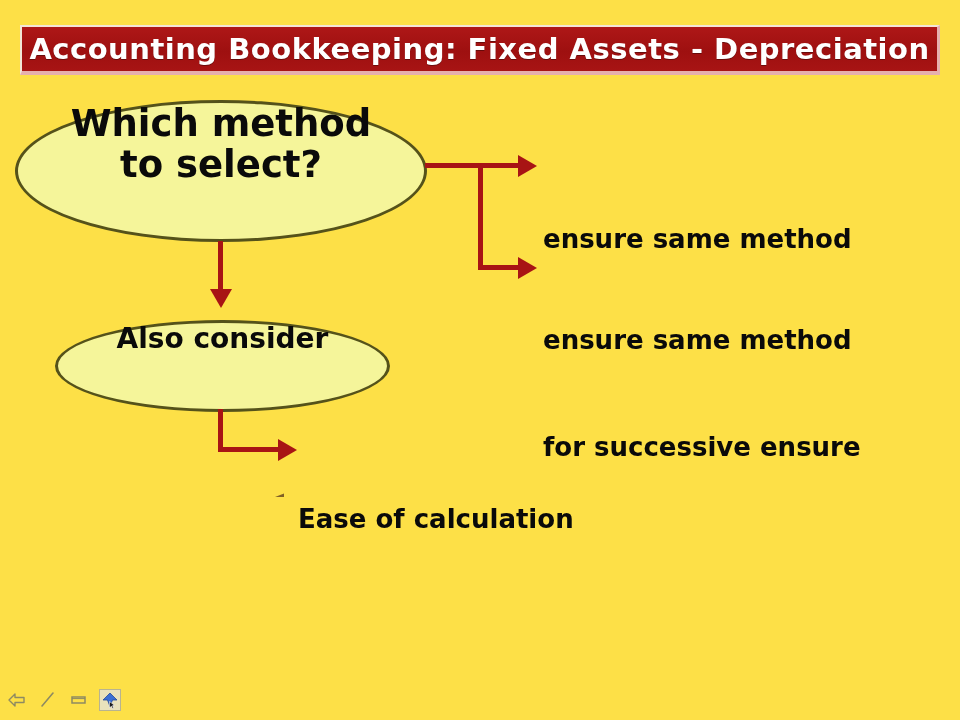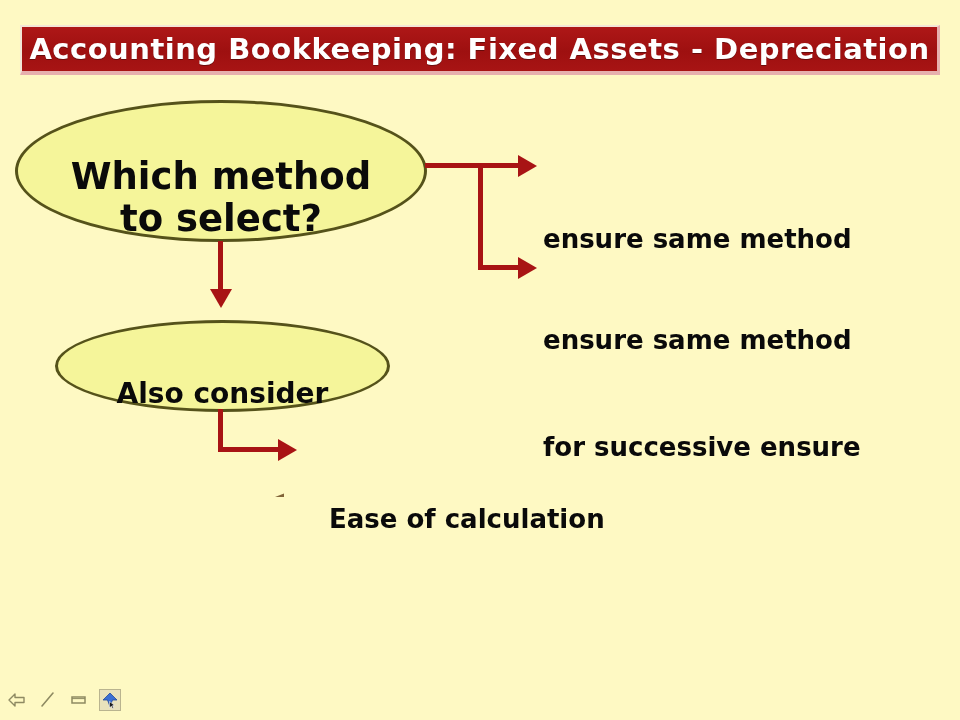--- a/index.html
+++ b/index.html
@@ -7,21 +7,21 @@
     padding: 0;
     background: #ffffff;
   }
   body {
     font-family: "DejaVu Sans", sans-serif;
   }
   #slide {
     position: relative;
     width: 960px;
     height: 720px;
-    background: #fef9c3;
+    background: #fde047;
     overflow: hidden;
   }
 
   
   #title-banner {
     position: absolute;
     left: 20px;
     top: 25px;
     width: 920px;
     height: 50px;
@@ -47,21 +47,21 @@
   }
 
   
   .ellipse {
     position: absolute;
     background: #f5f59a;
     border: 3px solid #55521a;
     border-radius: 50%;
     box-sizing: border-box;
     display: flex;
-    align-items: flex-end;
+    align-items: flex-start;
     justify-content: center;
     text-align: center;
     color: #0a0a0a;
     font-family: "DejaVu Sans", sans-serif;
     font-weight: bold;
     line-height: 1.12;
   }
   #ellipse-method {
     left: 15px;
     top: 100px;
@@ -195,21 +195,21 @@
   <div class="arrow-down" style="left:210px; top:289px;"></div>
 
   <div class="ellipse" id="ellipse-also">
     <span>Also consider</span>
   </div>
 
   <div class="conn v-line" style="left:218px; top:409px; height:43px;"></div>
   <div class="conn h-line" style="left:218px; top:447px; width:62px;"></div>
   <div class="arrow-right" style="left:278px; top:439px;"></div>
 
-  <div class="branch-text" style="left:298px; top:430px;margin-left:31px;">
+  <div class="branch-text" style="left:298px; top:430px;">
     <div>Ease of calculation</div>
   </div>
 
   <div id="speck"></div>
 
 
   <div id="toolbar">
 
     <div class="tool">
       <svg width="20" height="16" viewBox="0 0 20 16" aria-hidden="true">

